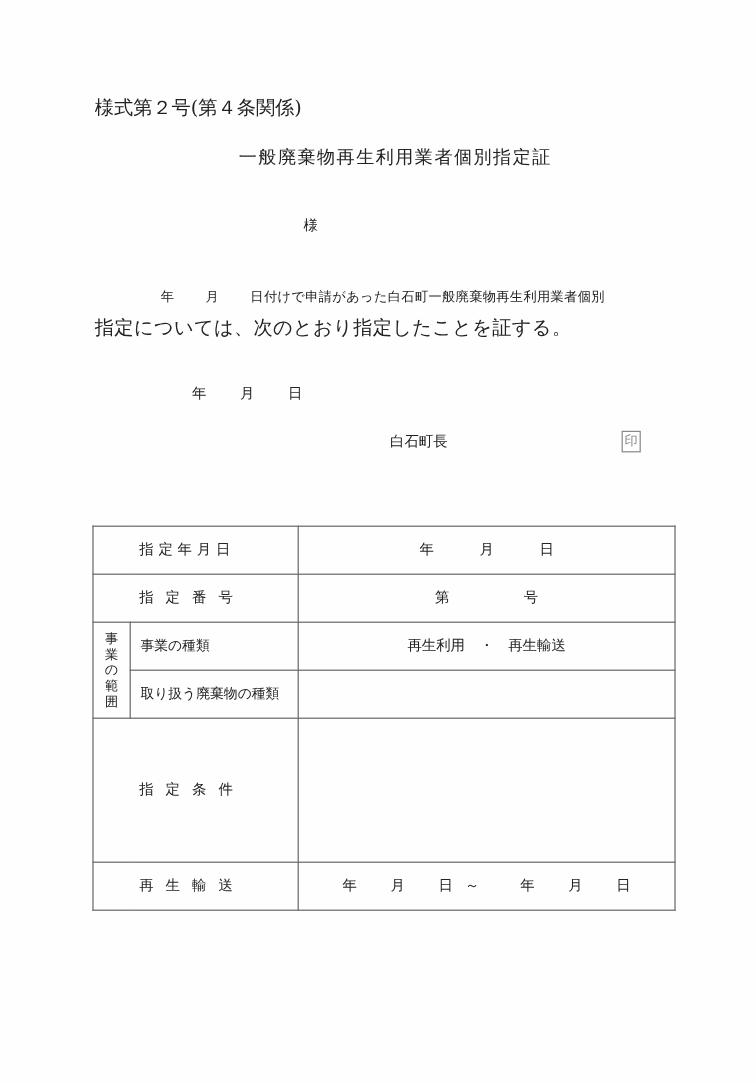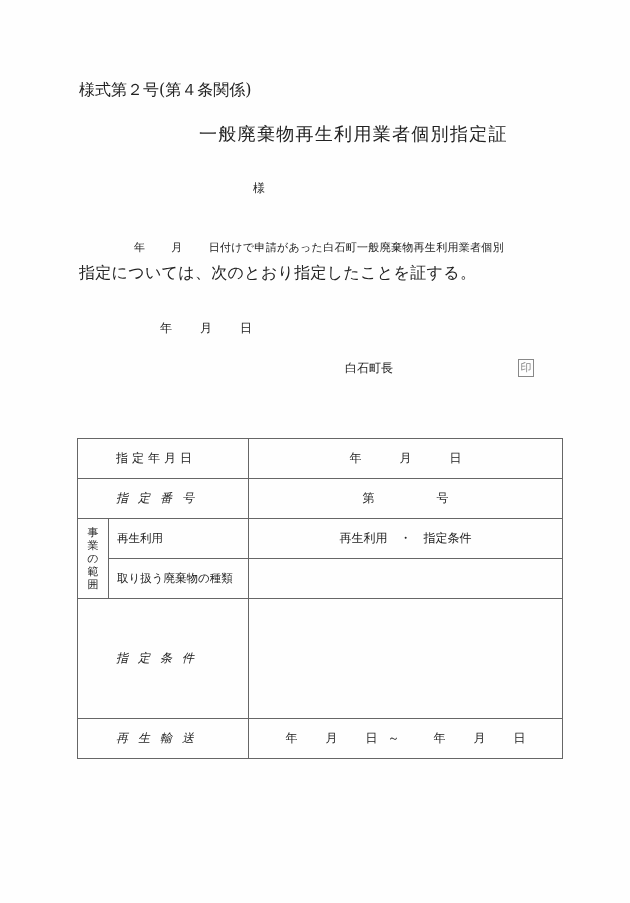--- a/index.html
+++ b/index.html
@@ -2,39 +2,39 @@
 <html><head>
 <meta charset="utf-8">
 <style>
   html, body { margin:0; padding:0; }
   body {
     width:630px; height:903px; background:#fefefe; position:relative; overflow:hidden;
     font-family: "DejaVu Serif", "Liberation Serif", serif; color:#222; font-size:12px;
   }
   .abs { position:absolute; white-space:nowrap; }
   #form-label { left:79px; top:80px; font-size:16px; }
-  #doc-title { left:199px; top:122px; font-size:18px; letter-spacing:1.3px; }
+  #doc-title { left:199px; top:122px; font-size:15px; letter-spacing:1.3px; }
   #addressee { left:253px; top:180px; font-size:12px; }
   #para1 { left:79px; top:240px; font-size:11px; letter-spacing:0.3px; }
   #para1 .gap2 { display:inline-block; width:26px; }
   #para2 { left:79px; top:263px; font-size:16px; letter-spacing:0.3px; }
   #issue-date { left:160px; top:320px; font-size:12px; }
   .date-gap { display:inline-block; width:28px; }
-  #mayor { left:345px; top:360px; font-size:12px; }
+  #mayor { left:325px; top:360px; font-size:12px; }
   #seal { left:518px; top:359px; width:14px; height:16px; border:1px solid #888; color:#888; font-size:11px; line-height:16px; text-align:center; }
 
   #cert-table {
     position:absolute; left:77px; top:438px; width:485px; border-collapse:collapse;
     table-layout:fixed; font-size:12px;
   }
   #cert-table td { border:1px solid #666; padding:0; vertical-align:middle; }
   .r40 td { height:39px; }
   .r120 td { height:119px; }
   .label-wide { text-align:left; padding-left:38px !important; }
-  .spaced { letter-spacing:10px;font-style:italic; }
+  .spaced { letter-spacing:10px; }
   .spaced-sm { letter-spacing:4px;margin-top:33px; }
   .center { text-align:center; }
   .scope-cell { text-align:center; font-size:11px; line-height:13px; }
   .scope-cell span { display:block; }
   .label-left { padding-left:8px !important; font-size:11.5px; }
   .val-gap { display:inline-block; width:38px; }
   .period-gap { display:inline-block; width:28px; }
   .period-gap-lg { display:inline-block; width:34px; }
 </style>
 </head>
@@ -68,22 +68,22 @@
     <td class="center"><span>第</span><span style="display:inline-block;width:62px"></span><span>号</span></td>
   </tr>
   <tr class="r40">
     <td rowspan="2" class="scope-cell">
           <span>事</span>
           <span>業</span>
           <span>の</span>
           <span>範</span>
           <span>囲</span>
         </td>
-    <td class="label-left">再生利用</td>
-    <td class="center">再生利用　・　指定条件</td>
+    <td class="label-left">事業の種類</td>
+    <td class="center">再生利用　・　再生輸送</td>
   </tr>
   <tr class="r40">
     <td class="label-left">取り扱う廃棄物の種類</td>
     <td></td>
   </tr>
   <tr class="r120">
     <td colspan="2" class="label-wide spaced">指定条件</td>
     <td></td>
   </tr>
   <tr class="r40">

